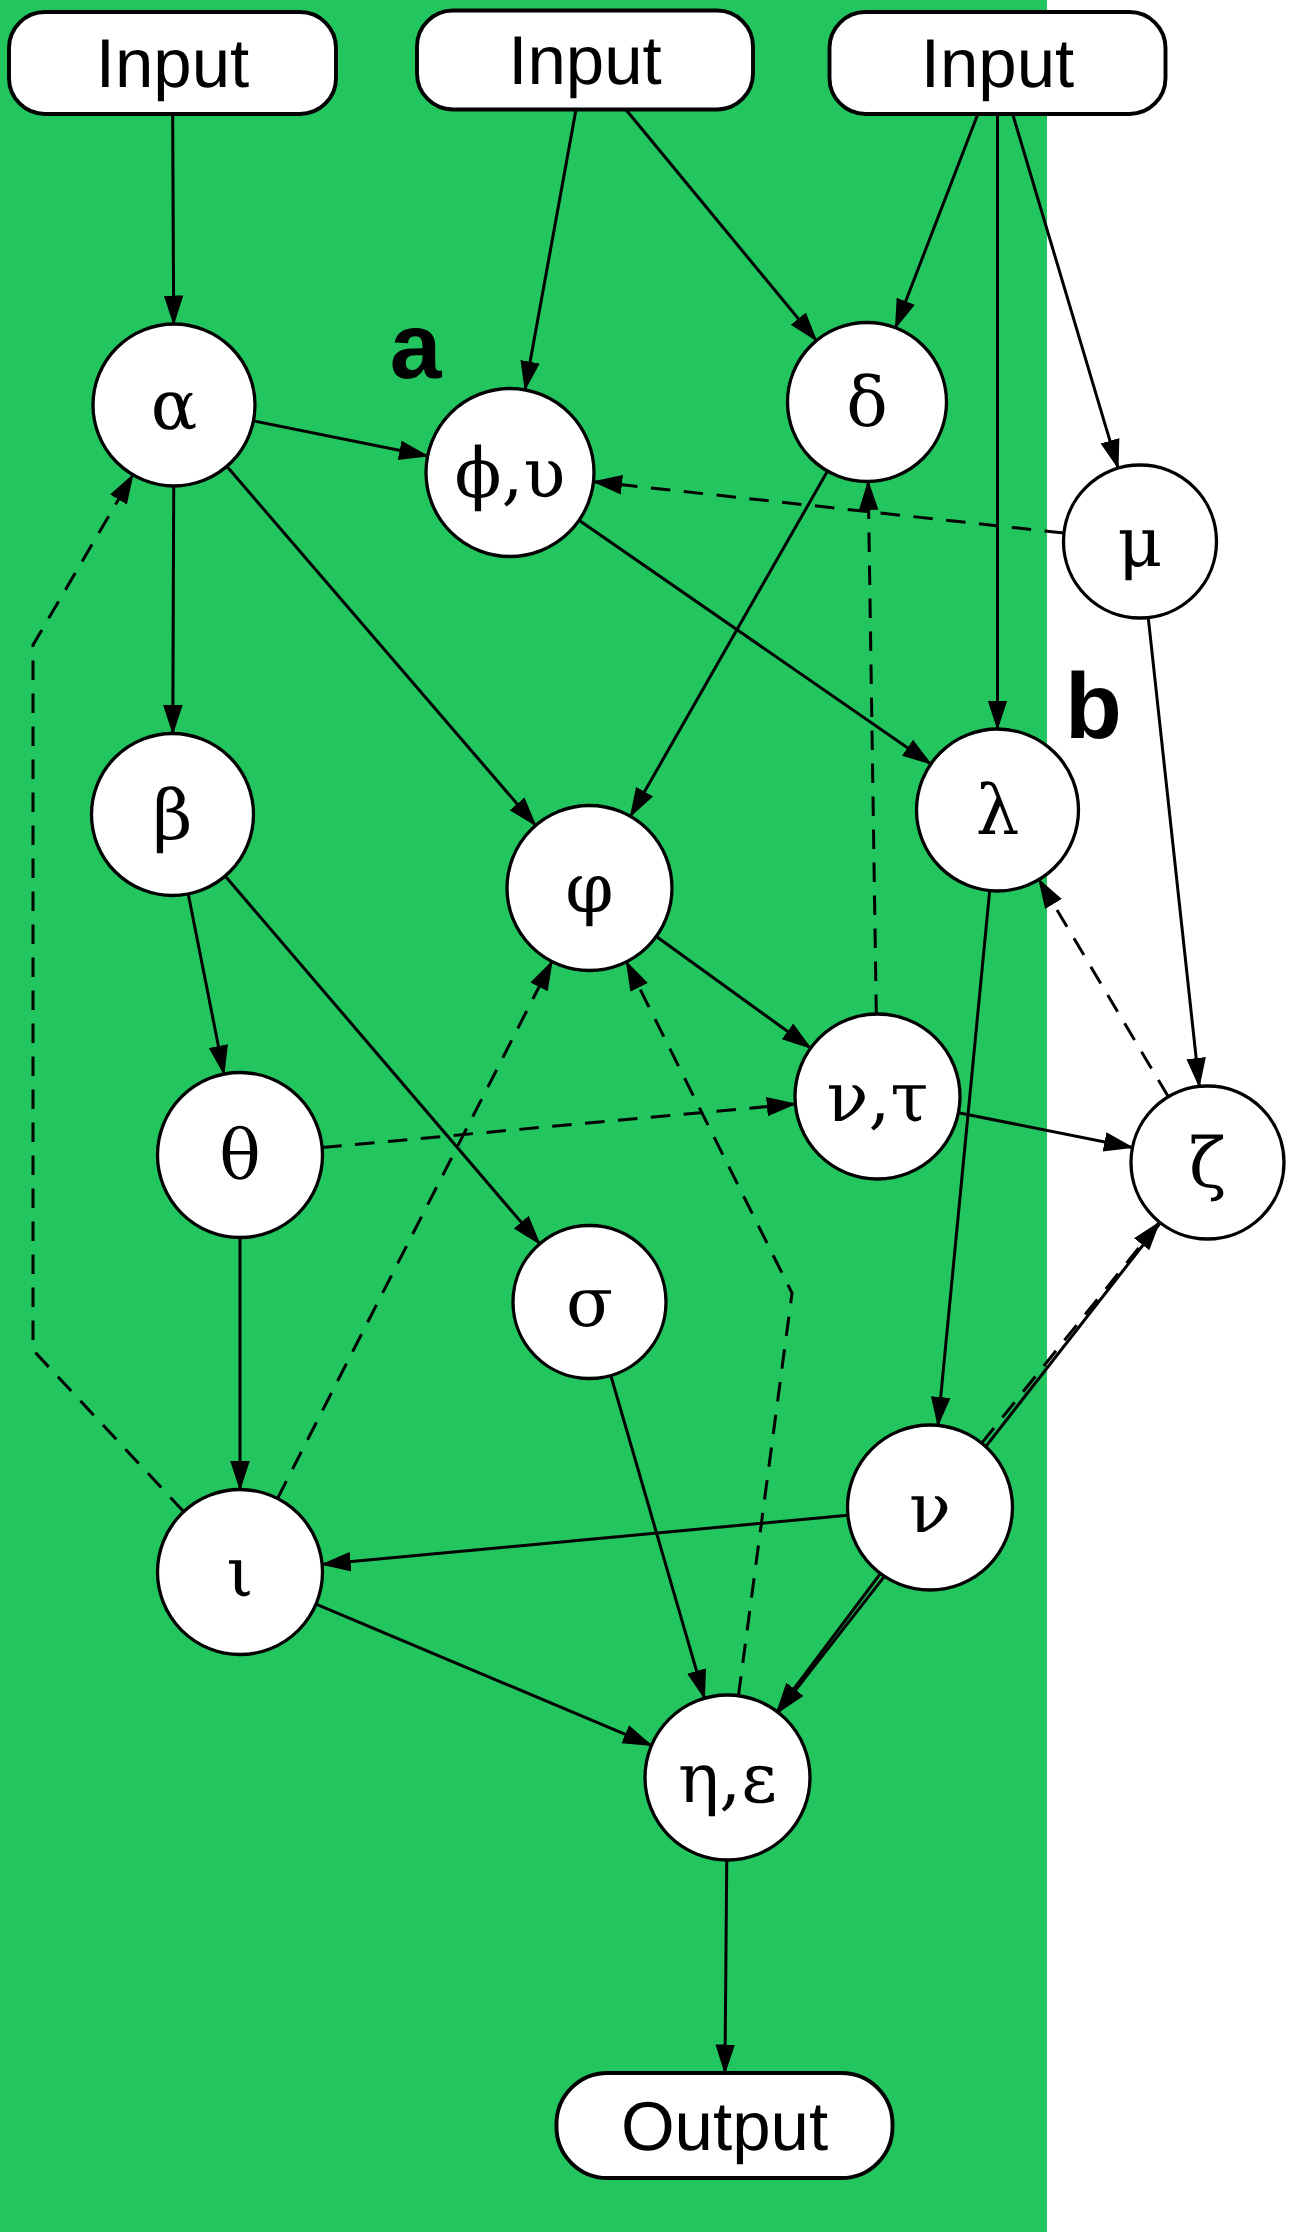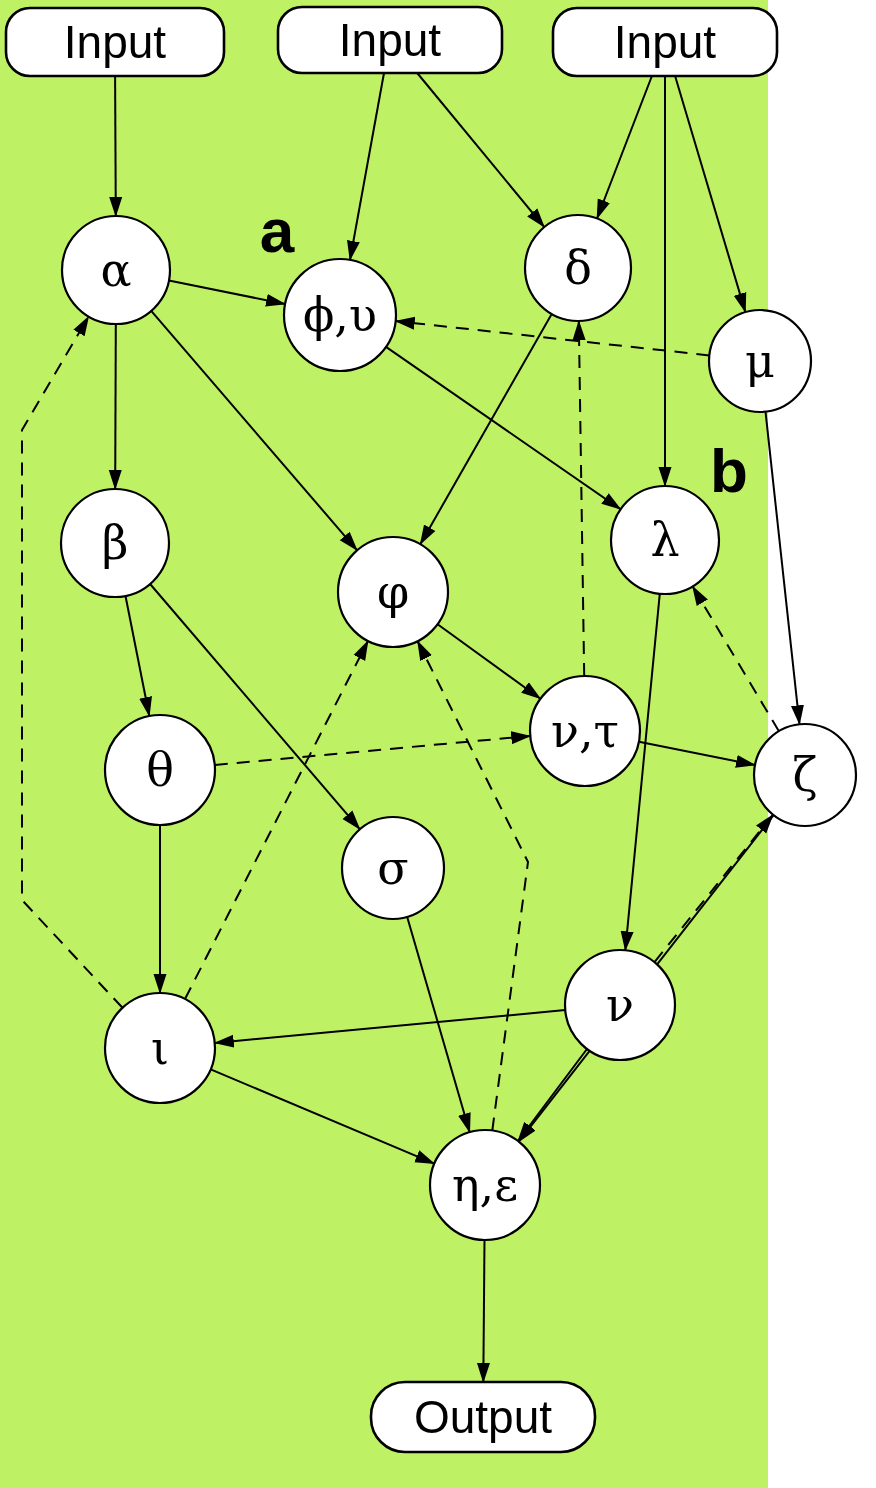--- a/index.html
+++ b/index.html
@@ -6,23 +6,23 @@
     margin: 0;
     padding: 0;
     background: #ffffff;
     width: 876px;
     height: 1488px;
     overflow: hidden;
     font-family: "Liberation Sans", sans-serif;
   }
   .stage {
     position: relative;
-    width: 768px;
+    width: 698px;
     height: 1488px;
-    background: #bef264;
+    background: #22c55e;
   }
   svg { display: block; }
   .edge {
     fill: none;
     stroke: #000000;
     stroke-width: 2;
   }
   .edge.dashed {
     stroke-dasharray: 13 9;
   }

